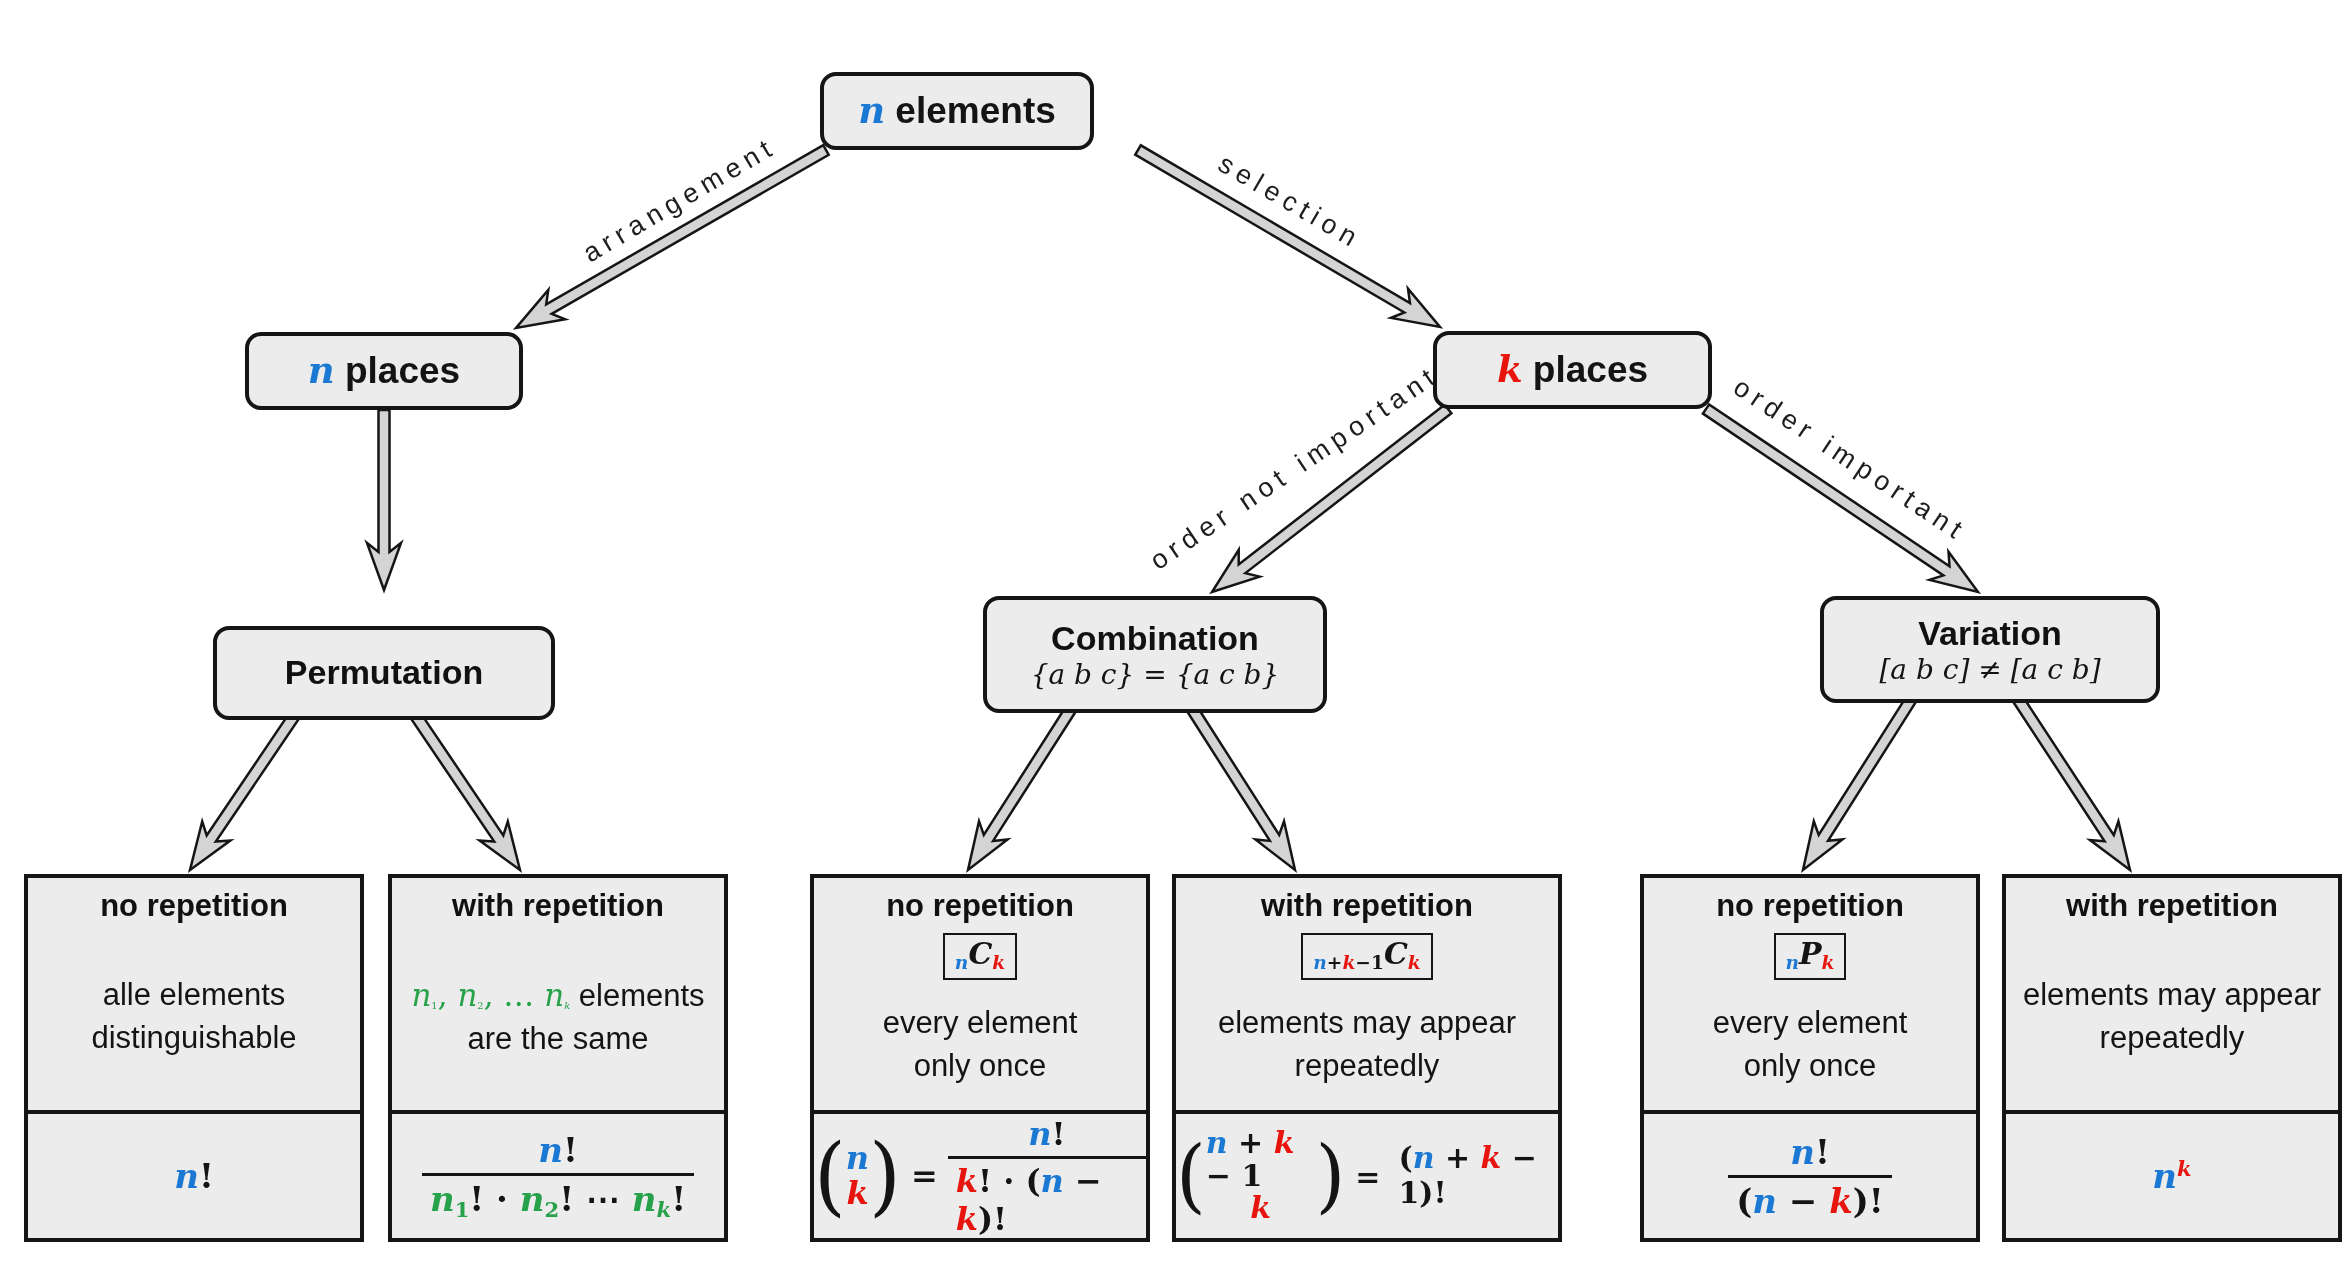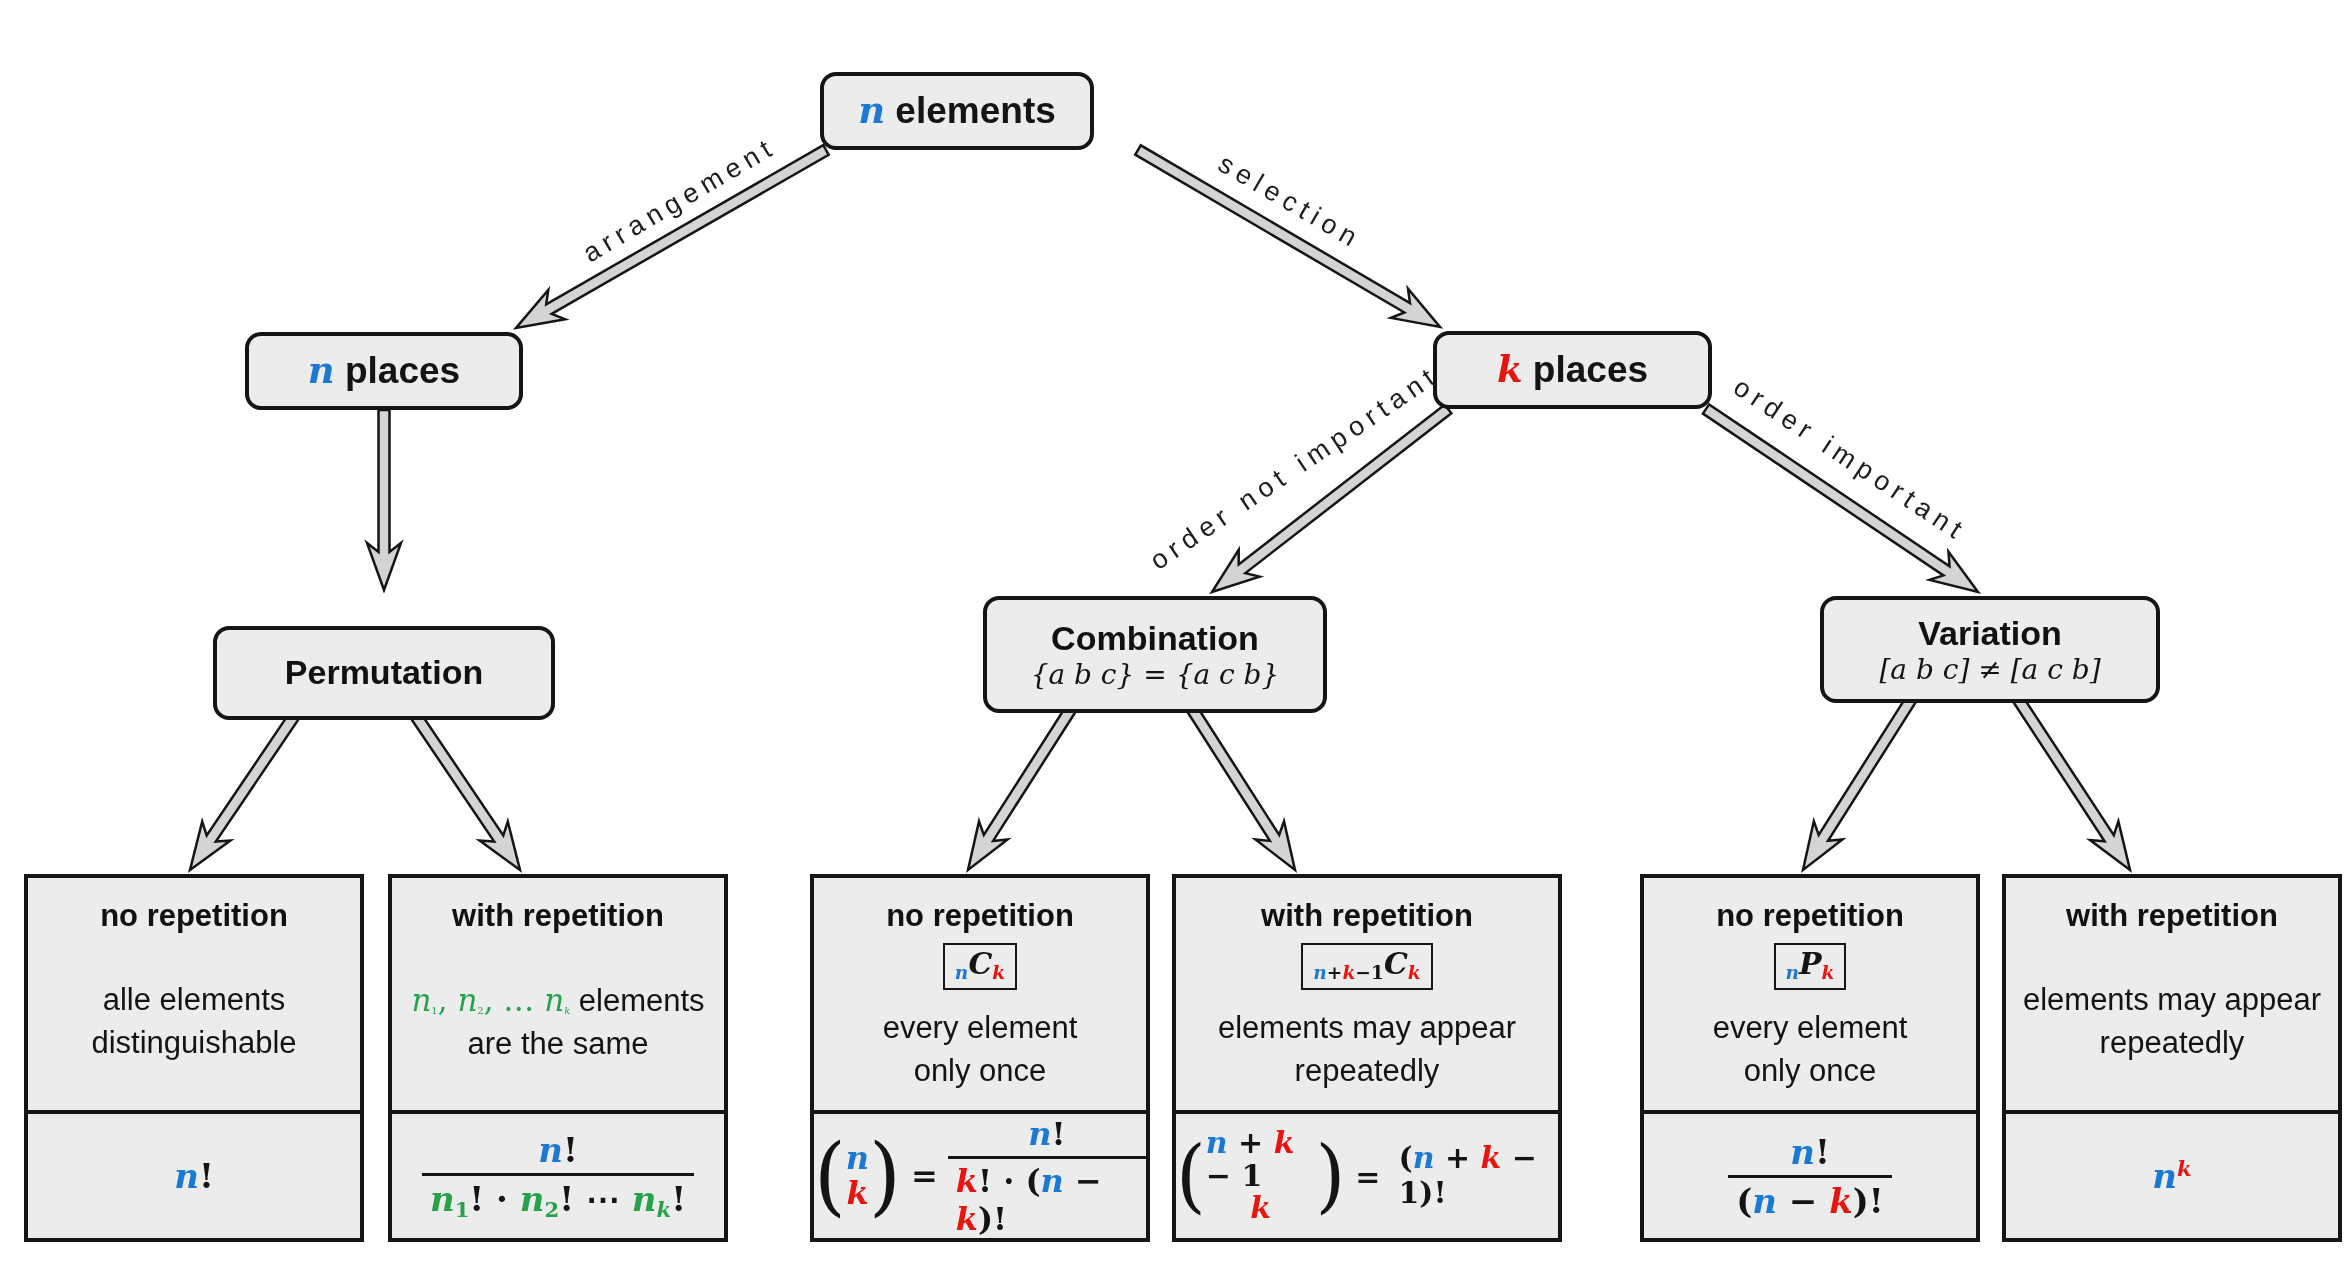--- a/index.html
+++ b/index.html
@@ -17,21 +17,21 @@
   .cat-name{font-size:34px;font-weight:bold;color:#111;line-height:1.1;}
   .cat-sub{font-family:"DejaVu Serif",serif;font-style:italic;font-size:28px;color:#141414;margin-top:2px;line-height:1.05;}
 
   
   .edge-label{position:absolute;font-size:27px;letter-spacing:6px;color:#1e1e1e;white-space:nowrap;
               transform-origin:center;}
 
   
   .leaf{position:absolute;top:874px;height:368px;background:var(--box-fill,#ececec);
         border:4px solid var(--outline,#151515);box-sizing:border-box;display:flex;flex-direction:column;}
-  .leaf-top{flex:1;display:flex;flex-direction:column;align-items:center;padding-top:20px;min-height:0;}
+  .leaf-top{flex:1;display:flex;flex-direction:column;align-items:center;padding-top:10px;min-height:0;}
   .leaf-heading{font-size:31px;font-weight:bold;color:#111;}
   .chip{border:2.5px solid var(--outline,#151515);padding:1px 10px 3px;margin-top:9px;
         font-family:"DejaVu Serif",serif;font-size:30px;line-height:1.2;}
   .chip .tk{font-weight:bold;}
   .leaf-desc{flex:1;display:flex;flex-direction:column;align-items:center;justify-content:center;
              text-align:center;line-height:1.38;}
   .leaf-desc .tk{font-size:31px;color:#141414;font-weight:normal;}
   .leaf-bottom{height:124px;border-top:4px solid var(--outline,#151515);display:flex;
                align-items:center;justify-content:center;}
 

